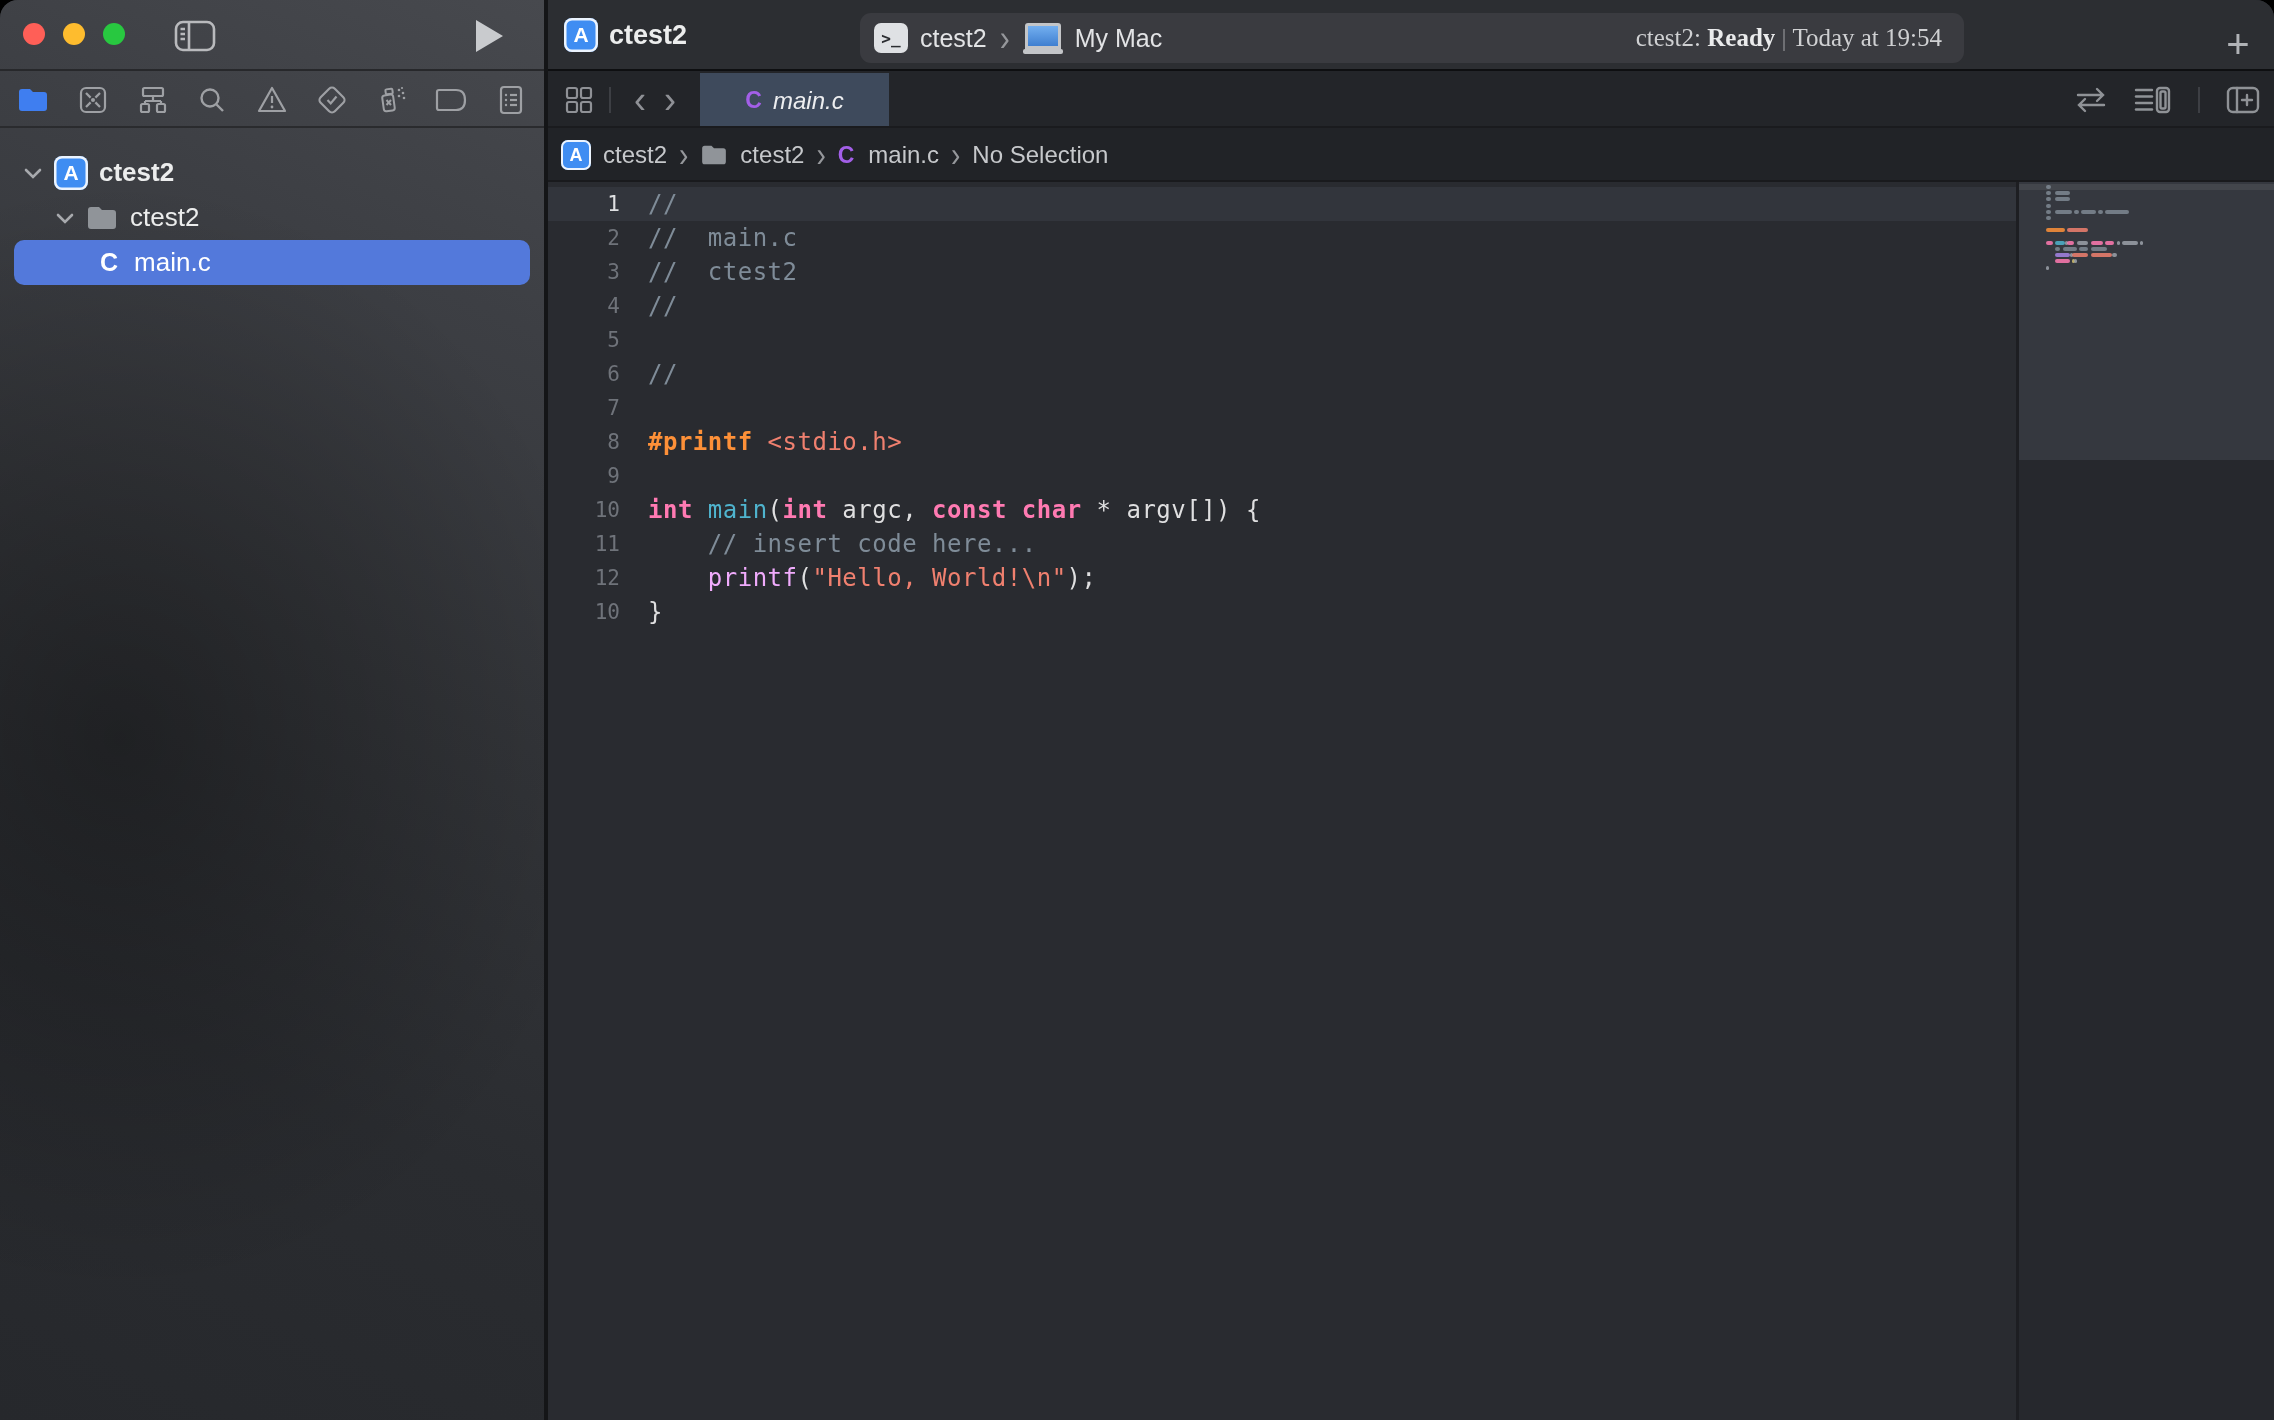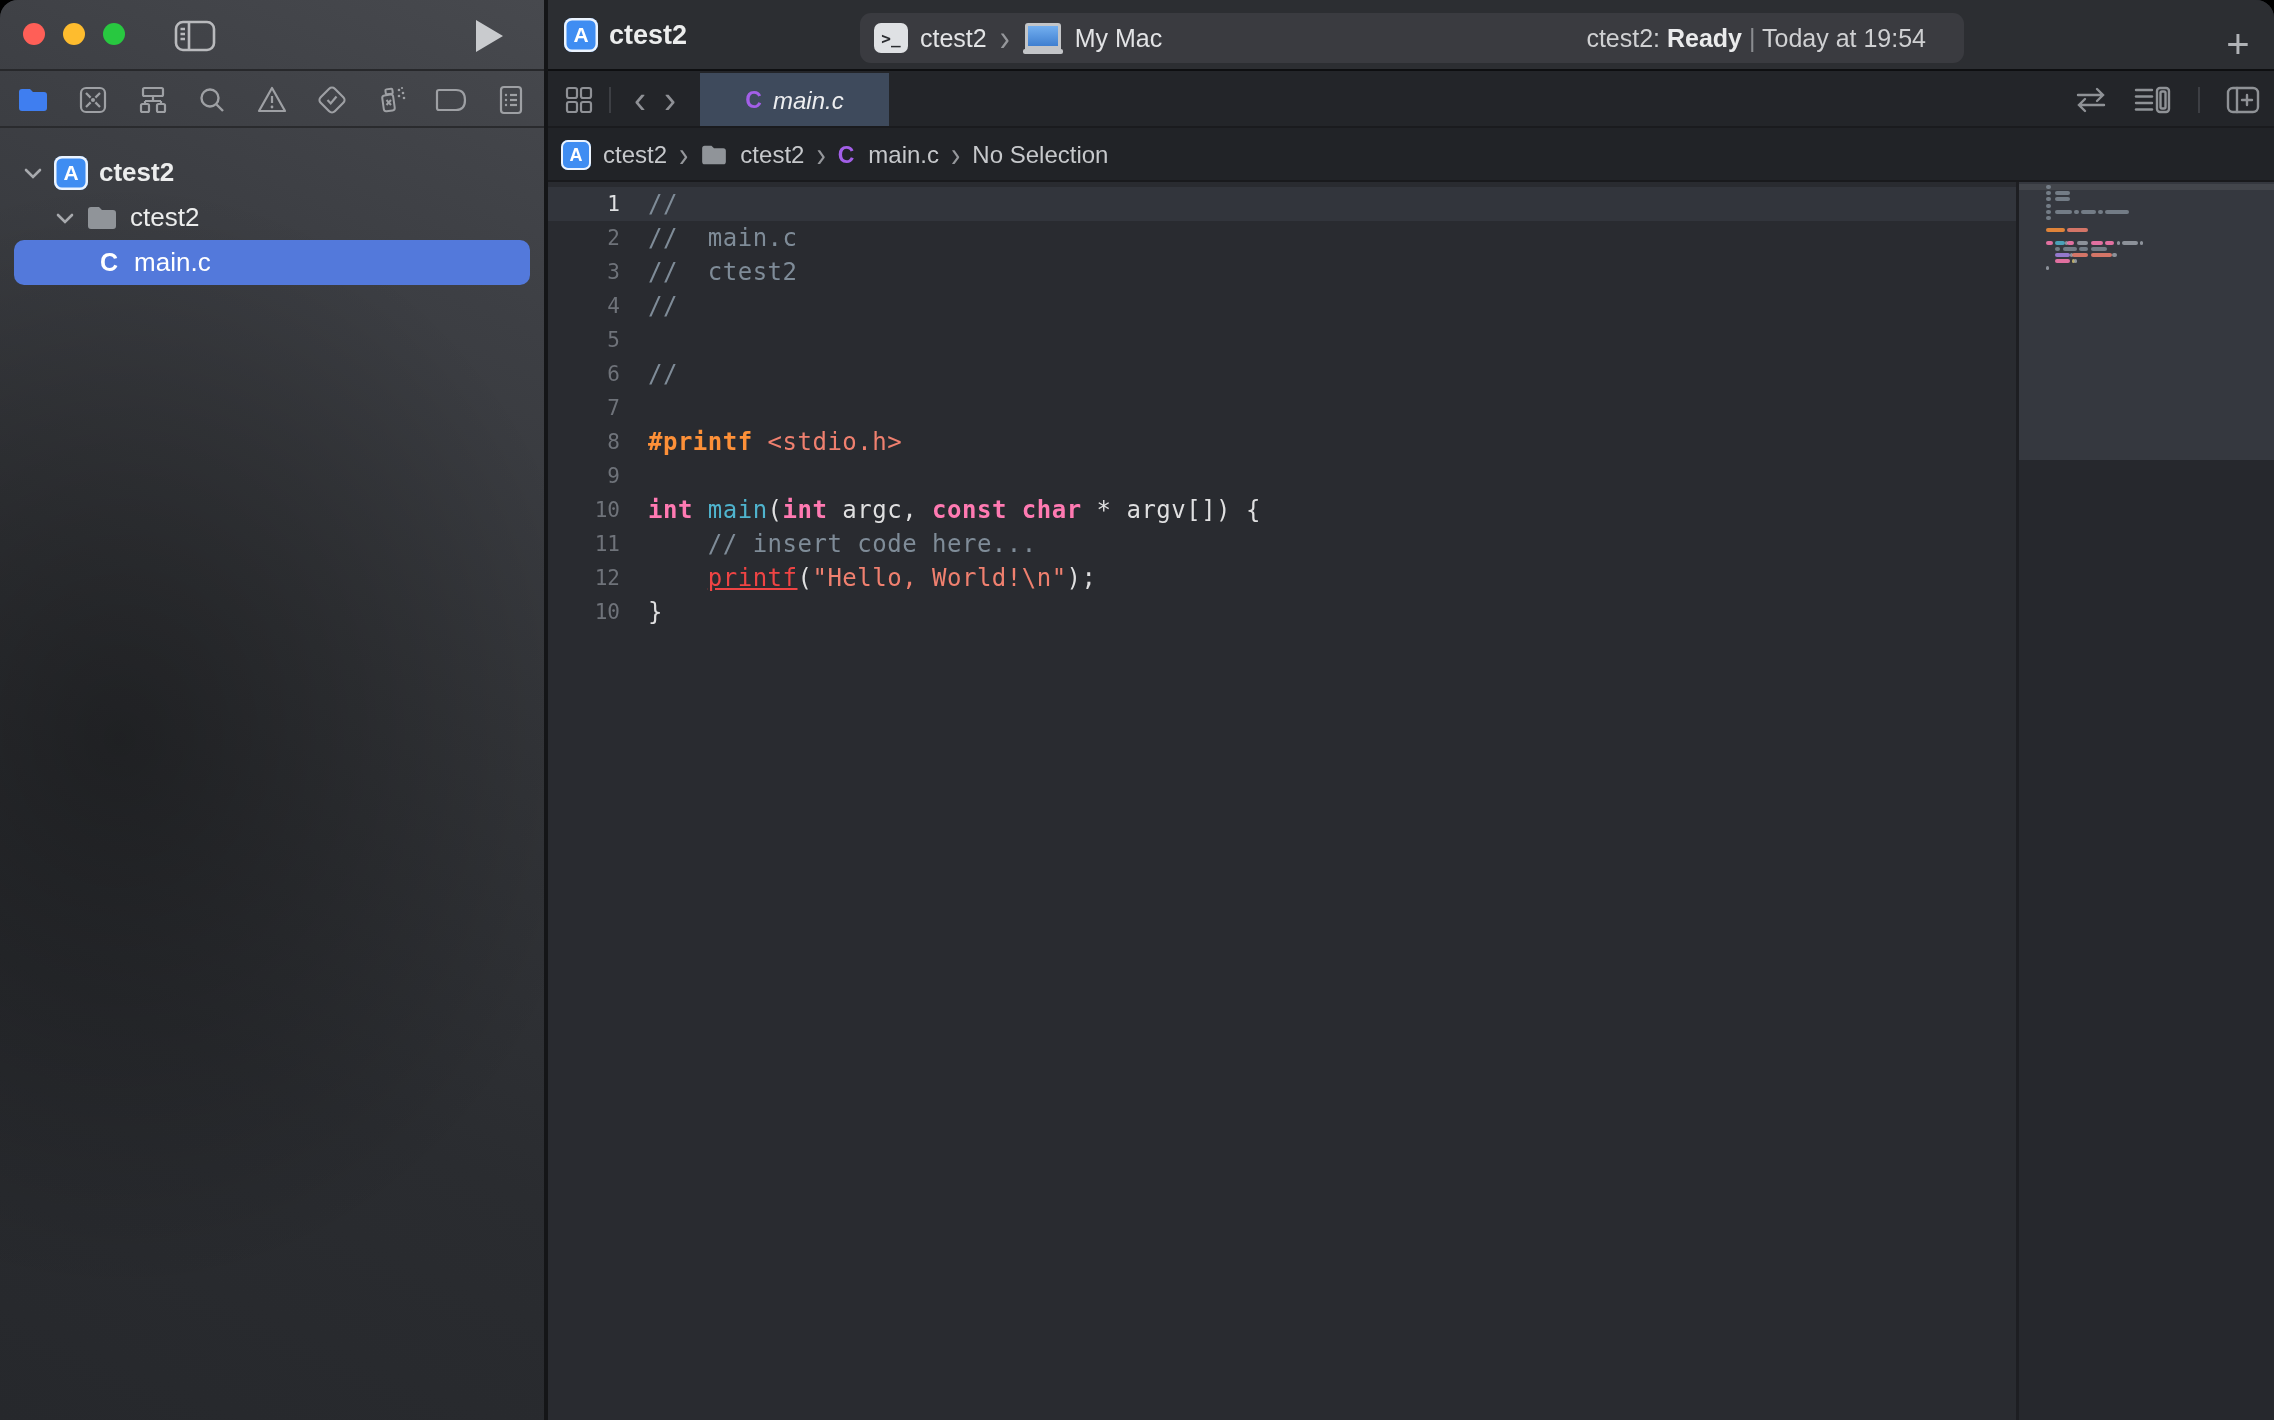--- a/index.html
+++ b/index.html
@@ -39,21 +39,21 @@
 
   
   .editor{position:absolute;left:548px;top:0;width:1726px;height:1420px;}
   .e-titlebar{position:absolute;left:0;top:0;width:100%;height:71px;background:#2c2e32;}
   .e-titlebar::after{content:"";position:absolute;left:0;bottom:0;width:100%;height:2px;background:#0e0f11;}
   .proj-title{position:absolute;left:16px;top:18px;display:flex;align-items:center;
     color:#eceded;font-weight:700;font-size:27px;}
   .scheme-pill{position:absolute;left:312px;top:13px;width:1104px;height:50px;border-radius:11px;
     background:#3a3b40;display:flex;align-items:center;color:#e2e3e5;font-size:25px;}
   .scheme-left{display:flex;align-items:center;padding-left:14px;}
-  .scheme-right{margin-left:auto;padding-right:38px;color:#cfd0d2;}
+  .scheme-right{margin-left:auto;padding-right:22px;color:#cfd0d2;font-family:Liberation Serif, serif;}
   .crumb-sep{color:#95979b;font-size:30px;transform:scaleY(1.25);margin:0 13px;display:inline-block;line-height:1;}
   .term-icon{width:34px;height:30px;border-radius:7px;background:#dfe1e4;color:#2b2d31;display:flex;
     align-items:center;justify-content:center;font-weight:700;font-family:"DejaVu Sans Mono",monospace;font-size:16px;margin-right:12px;}
   .laptop{margin:0 12px 0 0;display:flex;flex-direction:column;align-items:center;}
   .laptop .scr{width:30px;height:20px;border:3px solid #c3c5c8;border-radius:3px 3px 0 0;
     background:linear-gradient(180deg,#73aff0,#3f7fd0);}
   .laptop .base{width:40px;height:5px;background:#c3c5c8;border-radius:2px;}
   .add-btn{position:absolute;right:18px;top:26px;width:36px;height:36px;color:#b0b2b6;font-size:40px;
     font-weight:300;display:flex;align-items:center;justify-content:center;line-height:1;}
 
@@ -324,21 +324,21 @@
           <div class="code-line"><span class="gutter">2</span><span class="code-text"><span style="color: rgb(127, 140, 152);">//  main.c</span></span></div>
           <div class="code-line"><span class="gutter">3</span><span class="code-text"><span style="color: rgb(127, 140, 152);">//  ctest2</span></span></div>
           <div class="code-line"><span class="gutter">4</span><span class="code-text"><span style="color: rgb(127, 140, 152);">//</span></span></div>
           <div class="code-line"><span class="gutter">5</span></div>
           <div class="code-line"><span class="gutter">6</span><span class="code-text"><span style="color: rgb(127, 140, 152);">//</span></span></div>
           <div class="code-line"><span class="gutter">7</span><span class="code-text"></span></div>
           <div class="code-line"><span class="gutter">8</span><span class="code-text"><span style="color: rgb(253, 144, 56); font-weight: bold;">#printf</span><span style="color: rgb(223, 223, 224);"> </span><span style="color: rgb(240, 128, 111);">&lt;stdio.h&gt;</span></span></div>
           <div class="code-line"><span class="gutter">9</span><span class="code-text"></span></div>
           <div class="code-line"><span class="gutter">10</span><span class="code-text"><span style="color: rgb(255, 122, 178); font-weight: bold;">int</span><span style="color: rgb(223, 223, 224);"> </span><span style="color: rgb(79, 180, 206);">main</span><span style="color: rgb(223, 223, 224);">(</span><span style="color: rgb(255, 122, 178); font-weight: bold;">int</span><span style="color: rgb(223, 223, 224);"> argc, </span><span style="color: rgb(255, 122, 178); font-weight: bold;">const</span><span style="color: rgb(223, 223, 224);"> </span><span style="color: rgb(255, 122, 178); font-weight: bold;">char</span><span style="color: rgb(223, 223, 224);"> * argv[]) {</span></span></div>
           <div class="code-line"><span class="gutter">11</span><span class="code-text"><span style="color: rgb(223, 223, 224);">    </span><span style="color: rgb(127, 140, 152);">// insert code here...</span></span></div>
-          <div class="code-line"><span class="gutter">12</span><span class="code-text"><span style="color: rgb(223, 223, 224);">    </span><span style="color: #ef4444; text-decoration: underline;">printf</span><span style="color: rgb(223, 223, 224);">(</span><span style="color: rgb(240, 128, 111);">"Hello, World!\n"</span><span style="color: rgb(223, 223, 224);">);</span></span></div>
+          <div class="code-line"><span class="gutter">12</span><span class="code-text"><span style="color: rgb(223, 223, 224);">    </span><span style="color: #f0abfc;">printf</span><span style="color: rgb(223, 223, 224);">(</span><span style="color: rgb(240, 128, 111);">"Hello, World!\n"</span><span style="color: rgb(223, 223, 224);">);</span></span></div>
           <div class="code-line"><span class="gutter">10</span><span class="code-text"><span style="color: rgb(223, 223, 224);">}</span></span></div>
         </div>
       <div class="minimap-div"></div>
       <div class="minimap">
         <div class="mm-viewport"></div>
         <div style="position:absolute;left:0;top:3px;width:100%;">
             <div class="mm-band" style="top: -1px;"></div>
             <div class="mm-mark" style="top: 0px; left: 27px; width: 4.72px; background: rgb(126, 136, 147);"></div>
             <div class="mm-mark" style="top: 6.2px; left: 27px; width: 4.72px; background: rgb(126, 136, 147);"></div>
             <div class="mm-mark" style="top: 6.2px; left: 36.44px; width: 14.16px; background: rgb(126, 136, 147);"></div>

